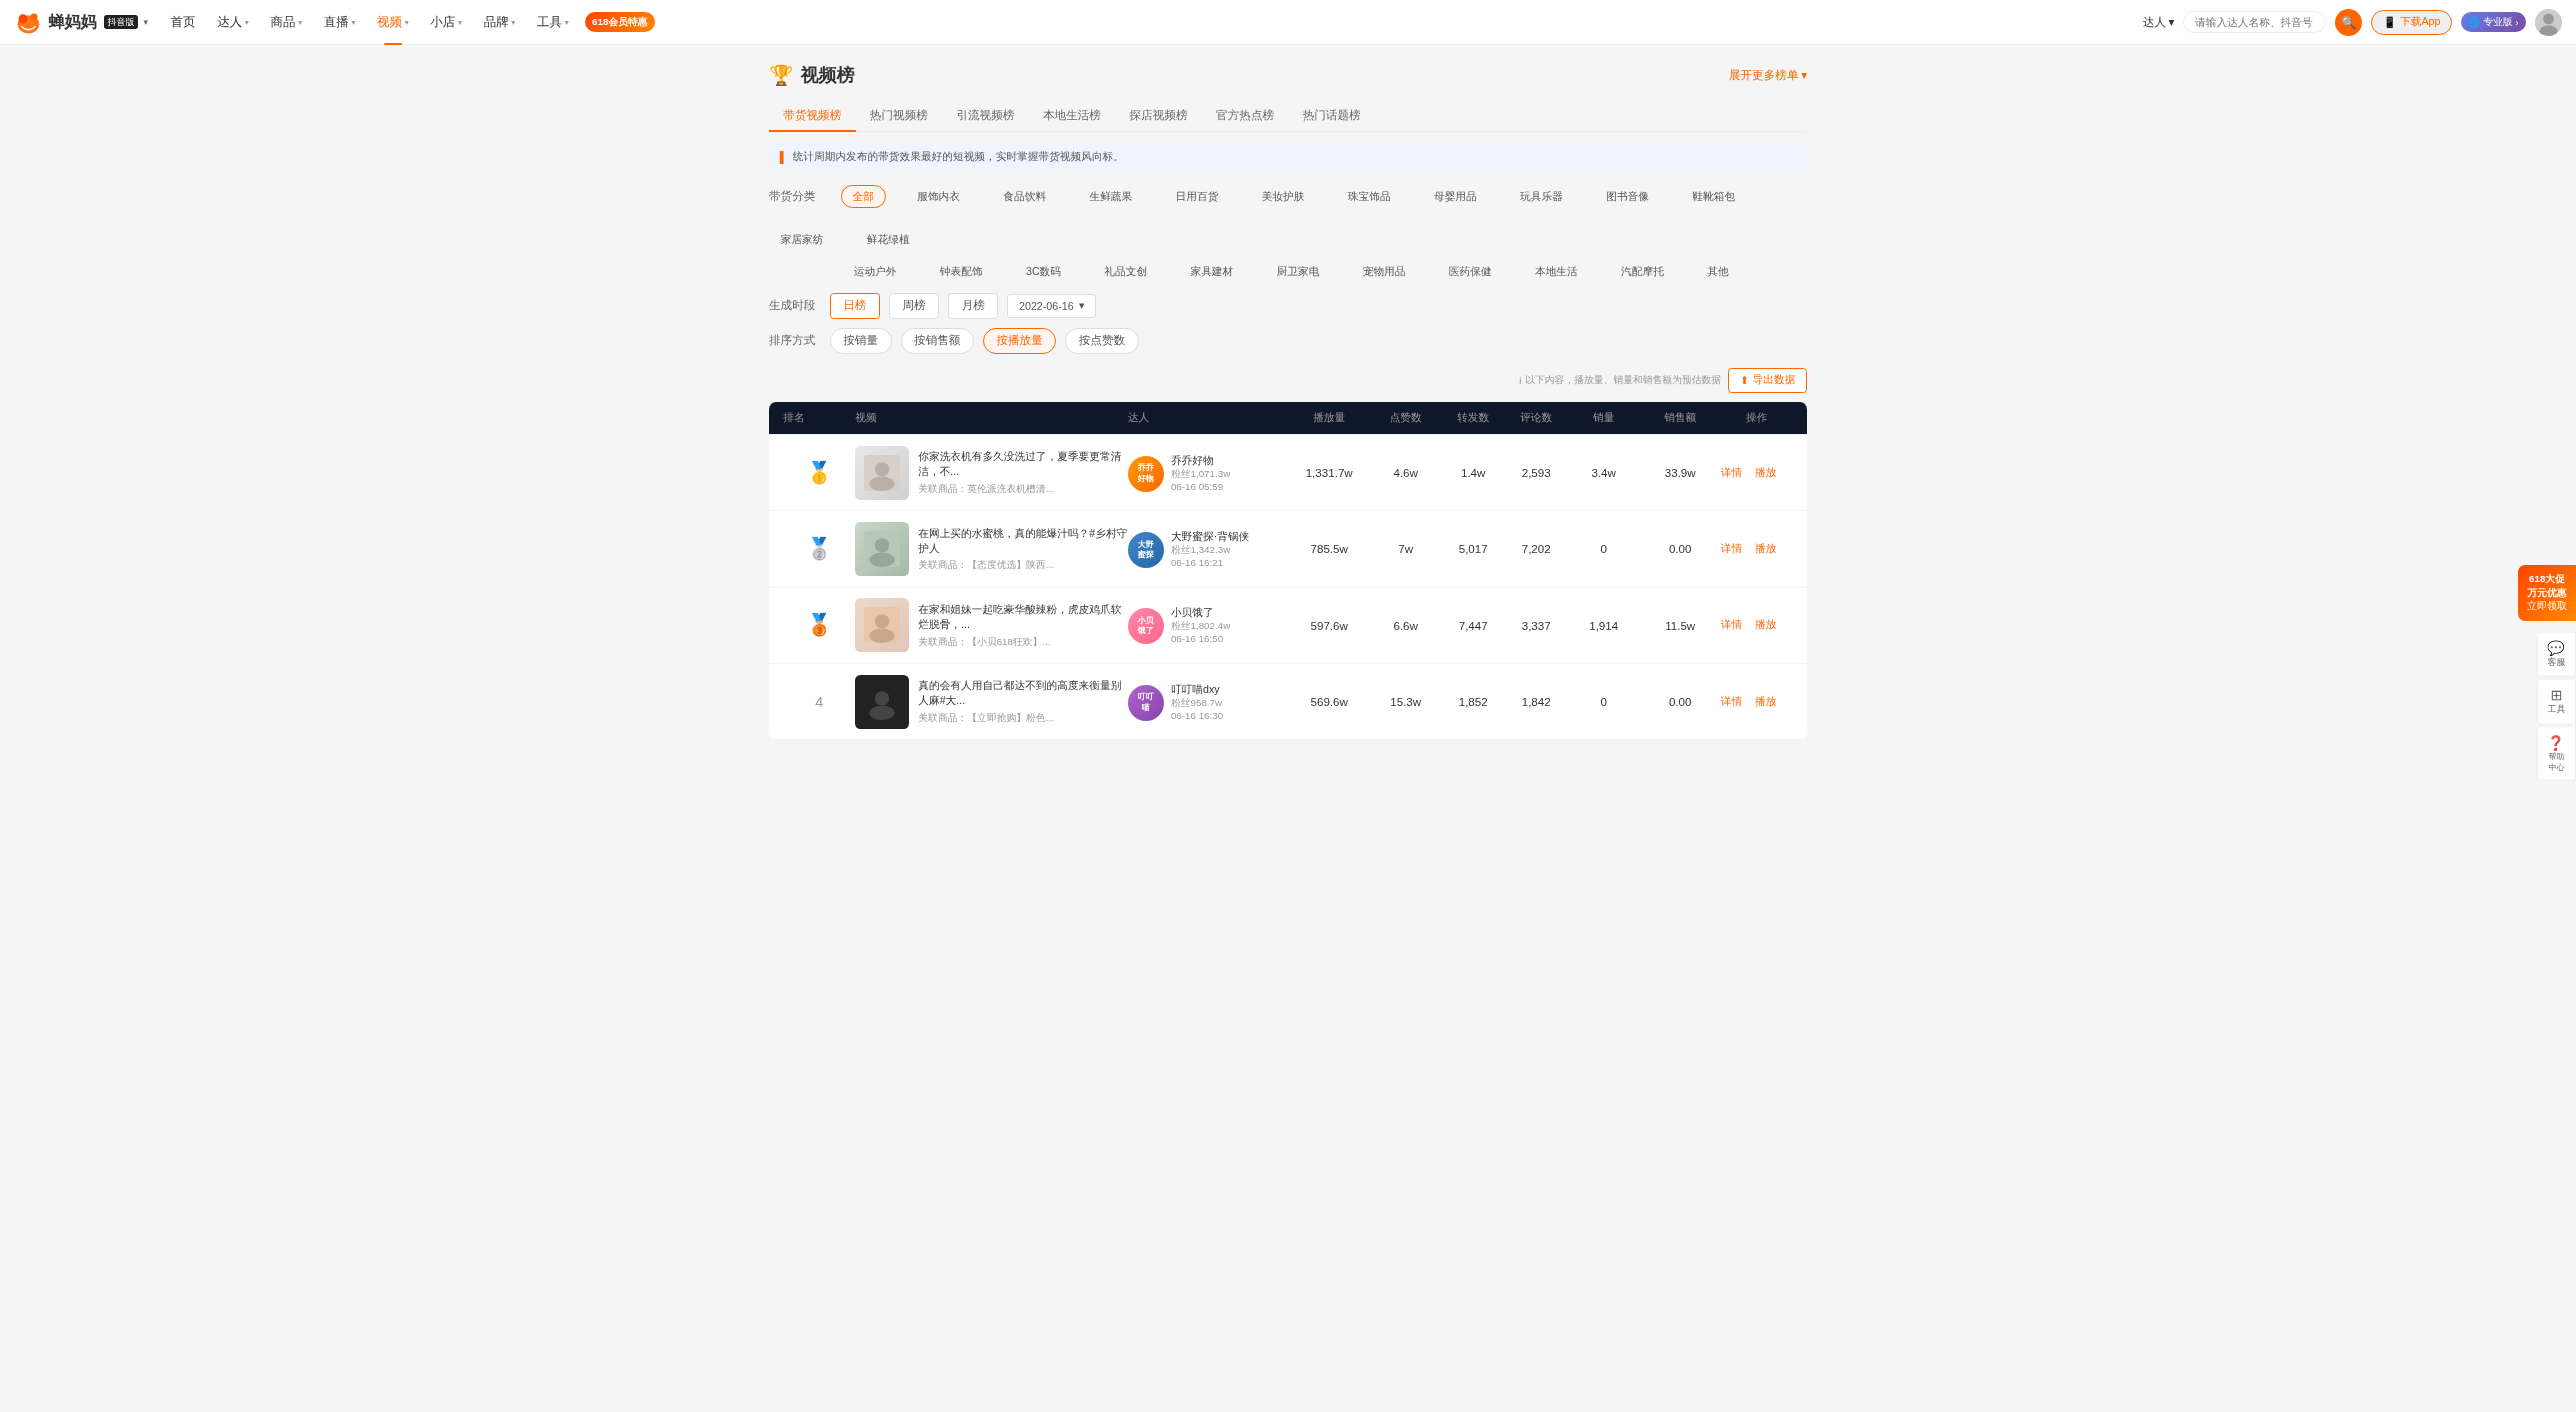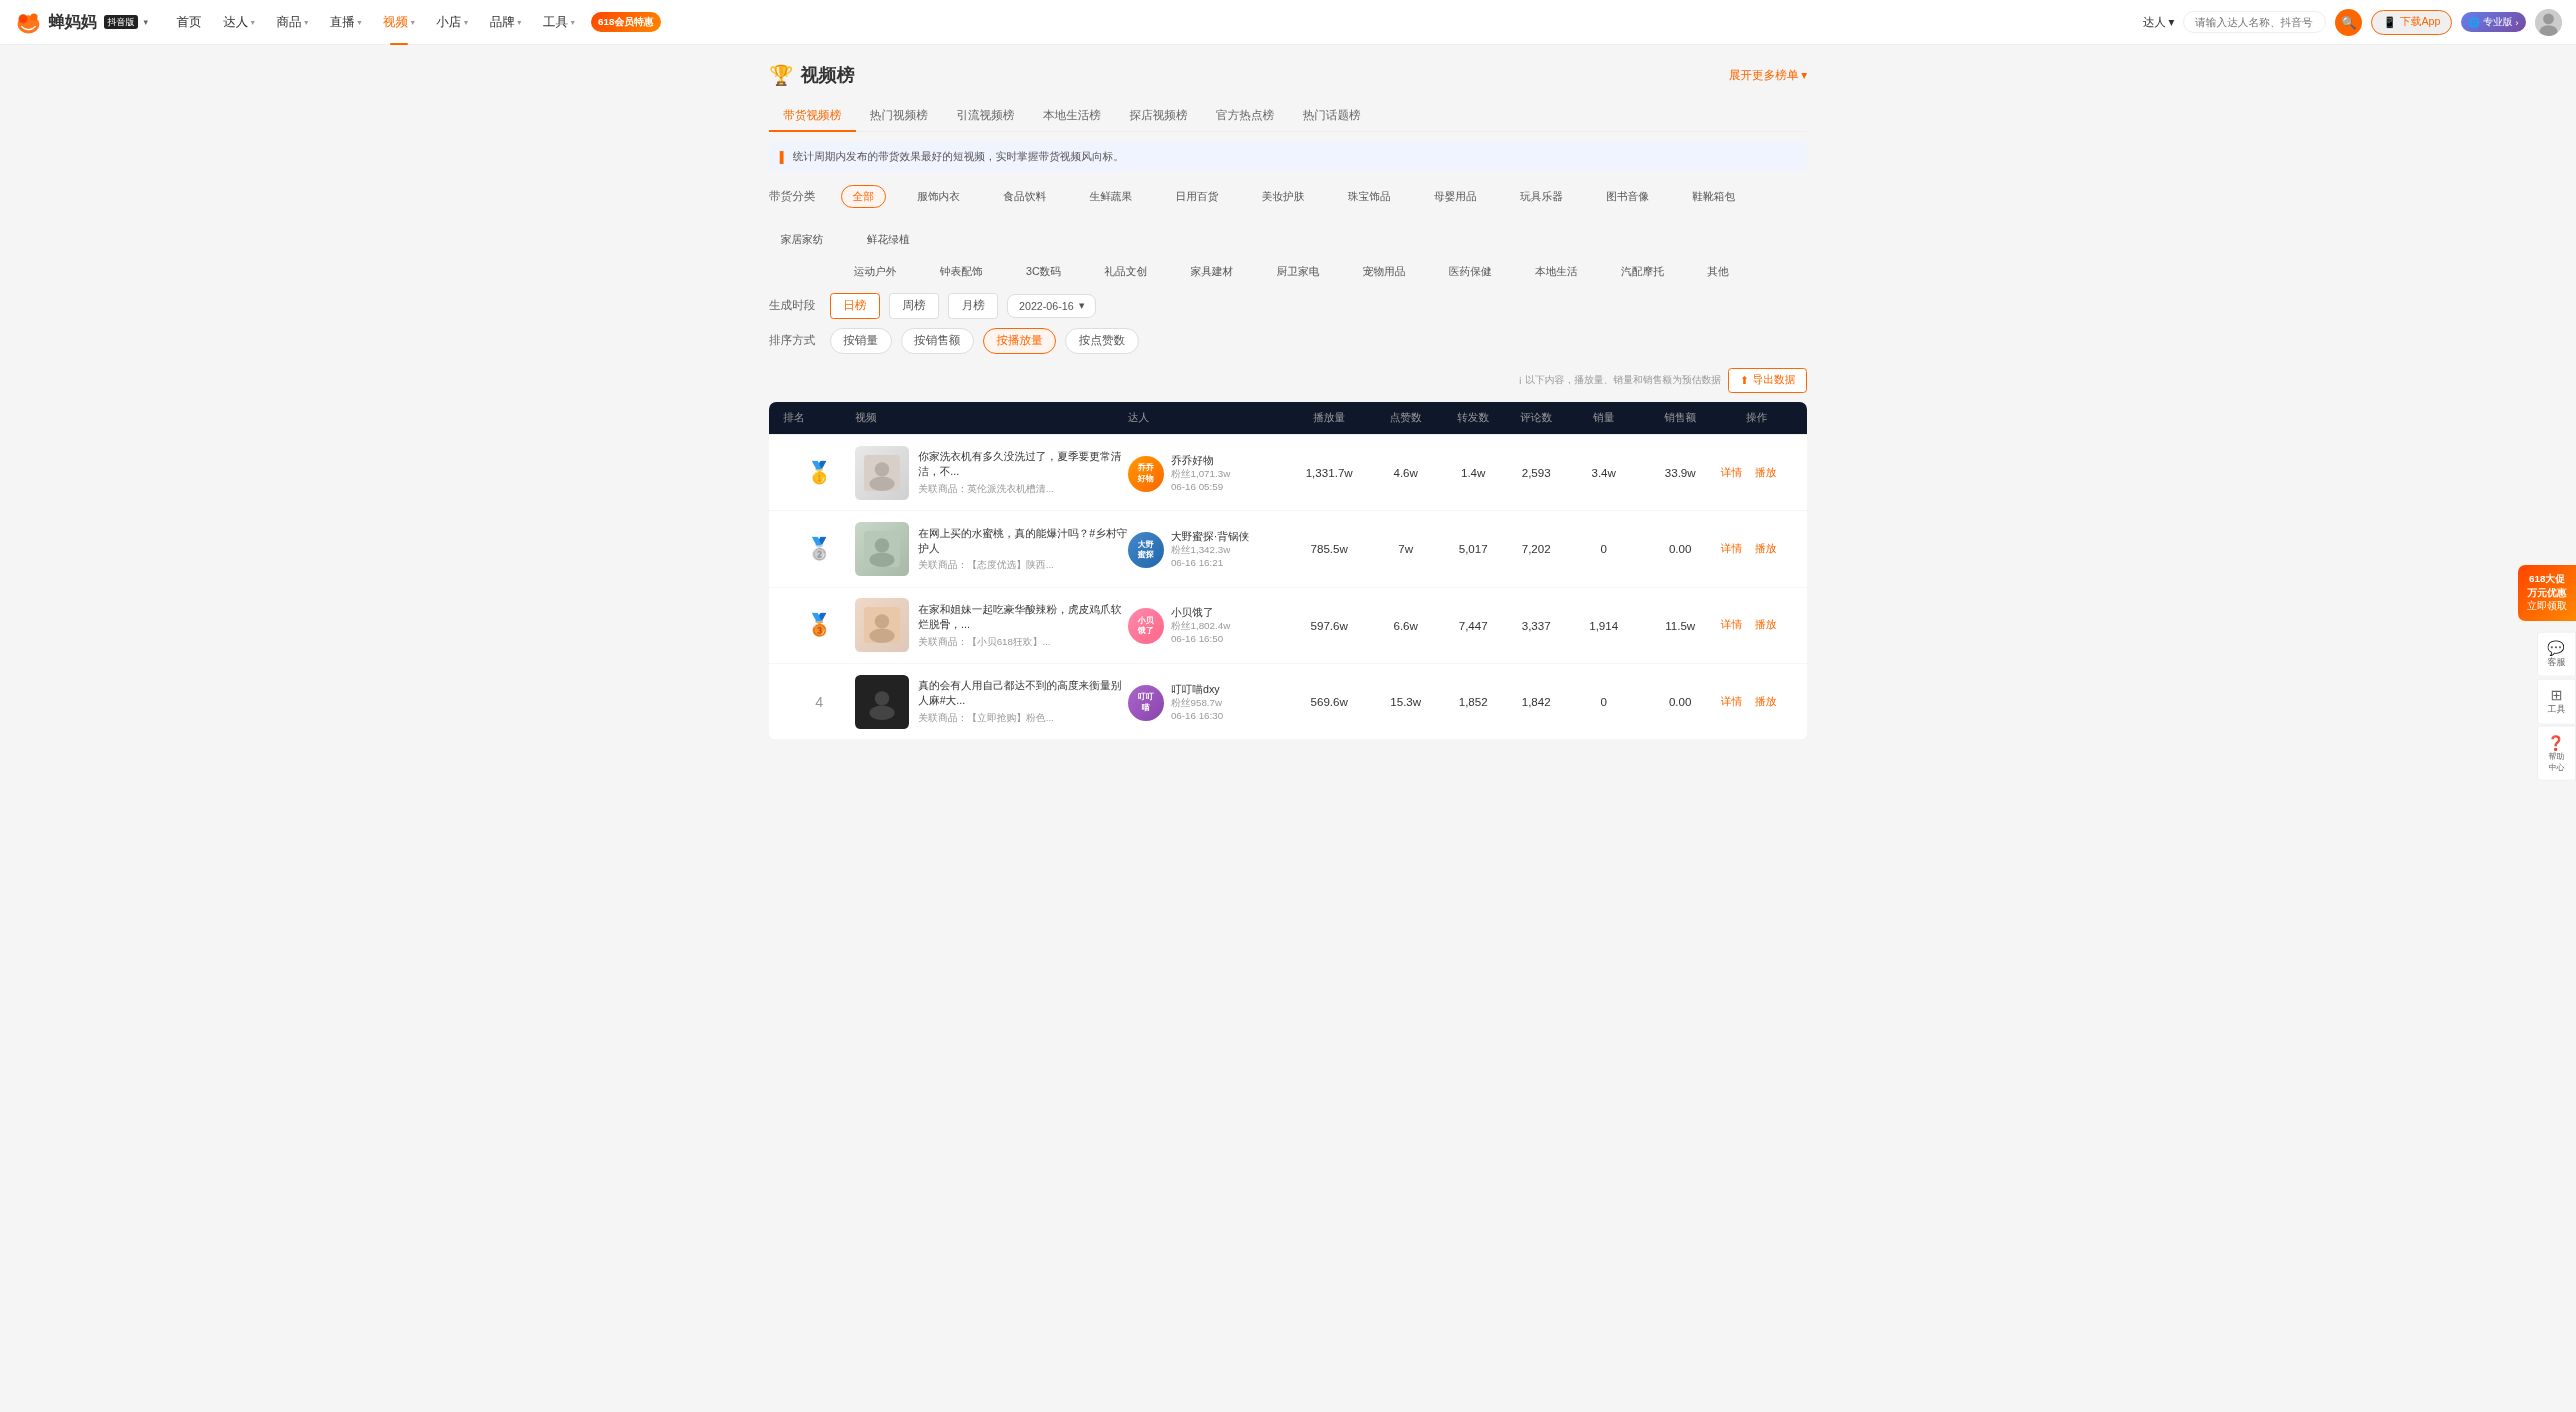--- a/index.html
+++ b/index.html
@@ -1,20 +1,20 @@
 <!DOCTYPE html>
 <html style="font-size:14.3px"><head>
   <meta charset="utf-8">
   <style>
     * { box-sizing: border-box; margin: 0; padding: 0; }
     body { font-family: -apple-system, BlinkMacSystemFont, 'PingFang SC', 'Microsoft YaHei', sans-serif; background: #f5f5f5; font-size: 11.6px; color: #333; }
 
     
     .top-nav { background: #fff; height: 45px; display: flex; align-items: center; padding: 0 14.3px; border-bottom: 0.9px solid #eee; gap: 3.6px; position: relative; }
-    .logo { display: flex; align-items: center; gap: 5.4px; margin-right: 16px; justify-content: space-between; }
+    .logo { display: flex; align-items: center; gap: 5.4px; margin-right: 10px; justify-content: space-between; }
     .logo-icon { width: 29px; height: 29px; }
     .logo-text { font-size: 16px; font-weight: bold; color: #333; }
     .nav-badge { background: #222; color: #fff; font-size: 9px; padding: 0.9px 3.6px; border-radius: 2.7px; margin-left: 1.8px; }
     .nav-chevron { font-size: 9px; color: #666; }
     .nav-item { padding: 0 9px; height: 45px; display: flex; align-items: center; gap: 2.7px; font-size: 12.5px; color: #333; cursor: pointer; white-space: nowrap; position: relative; }
     .nav-item.active { color: #ff6600; font-weight: 500; }
     .nav-item.active::after { content: ''; position: absolute; bottom: 0; left: 50%; transform: translateX(-50%); width: 18px; height: 1.8px; background: #ff6600; border-radius: 0.9px; }
     .nav-item .caret { font-size: 8px; color: #999; }
     .nav-618 { margin-left: 3.6px; }
     .nav-618-badge { background: linear-gradient(135deg, #ff4400, #ff8800); color: #fff; padding: 3.6px 7.2px; border-radius: 18px; font-size: 9.8px; font-weight: bold; white-space: nowrap; }
@@ -49,21 +49,21 @@
     
     .filter-row { display: flex; align-items: center; gap: 20px; margin-bottom: 9px; flex-wrap: wrap; }
     .filter-label { color: #666; font-size: 11.6px; white-space: nowrap; margin-right: 5.4px; }
     .filter-tag { padding: 3.6px 10.7px; border-radius: 14.3px; font-size: 10.7px; cursor: pointer; border: 0.9px solid transparent; color: #555; background: #f5f5f5; }
     .filter-tag.active { color: #ff6600; background: #fff5f0; border-color: #ff6600; }
 
     
     .period-row { display: flex; align-items: center; gap: 9px; margin-bottom: 9px; }
     .period-btn { padding: 4.5px 12.5px; border-radius: 3.6px; font-size: 11.6px; cursor: pointer; border: 0.9px solid #ddd; color: #555; background: #fff; }
     .period-btn.active { border-color: #ff6600; color: #ff6600; }
-    .date-picker { padding: 4.5px 10.7px; border: 0.9px solid #ddd; border-radius: 8px; font-size: 10.7px; color: #555; background: #fff; cursor: pointer; display: flex; align-items: center; gap: 5.4px; }
+    .date-picker { padding: 4.5px 10.7px; border: 0.9px solid #ddd; border-radius: 3px; font-size: 10.7px; color: #555; background: #fff; cursor: pointer; display: flex; align-items: center; gap: 5.4px; }
 
     
     .sort-row { display: flex; align-items: center; gap: 9px; margin-bottom: 14.3px; }
     .sort-btn { padding: 4.5px 12.5px; border-radius: 14.3px; font-size: 11.6px; cursor: pointer; border: 0.9px solid #ddd; color: #555; background: #fff; }
     .sort-btn.active { border-color: #ff6600; color: #ff6600; background: #fff5f0; }
 
     
     .export-row { display: flex; align-items: center; justify-content: flex-end; gap: 7.2px; margin-bottom: 9px; }
     .hint-text { font-size: 9.8px; color: #999; display: flex; align-items: center; gap: 3.6px; }
     .export-btn { padding: 4.5px 10.7px; border: 0.9px solid #ff6600; color: #ff6600; border-radius: 3.6px; font-size: 10.7px; cursor: pointer; background: #fff; display: flex; align-items: center; gap: 3.6px; }

